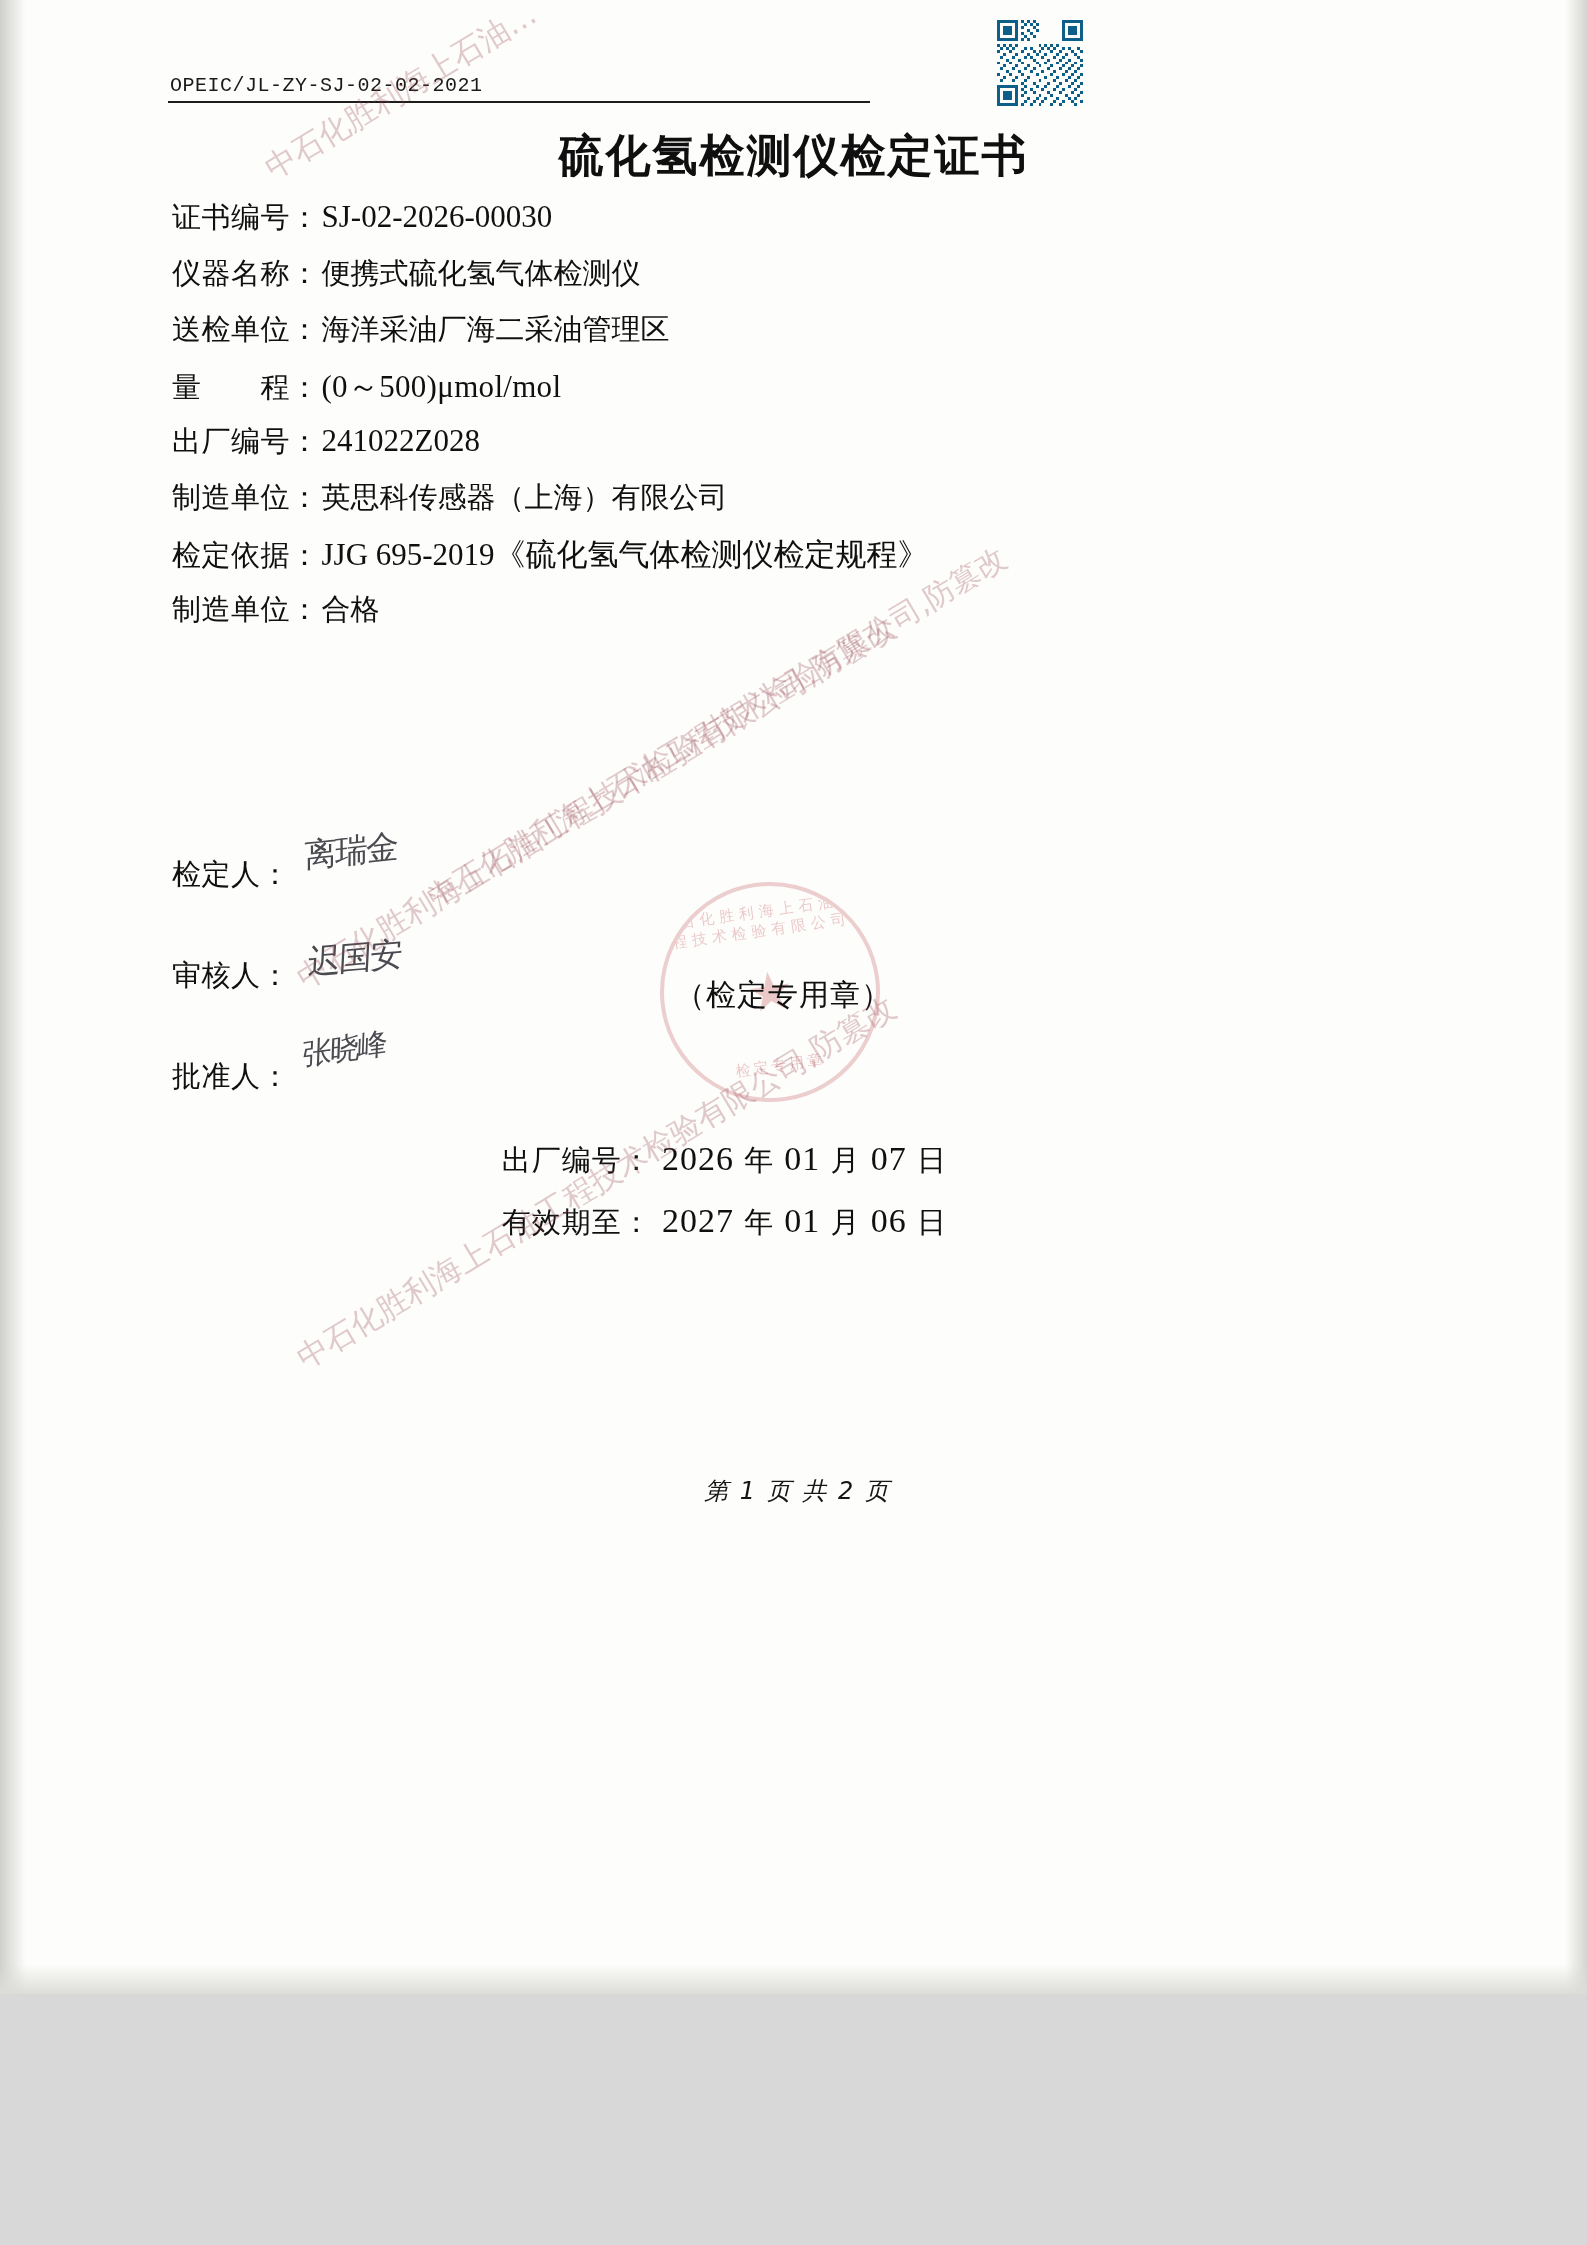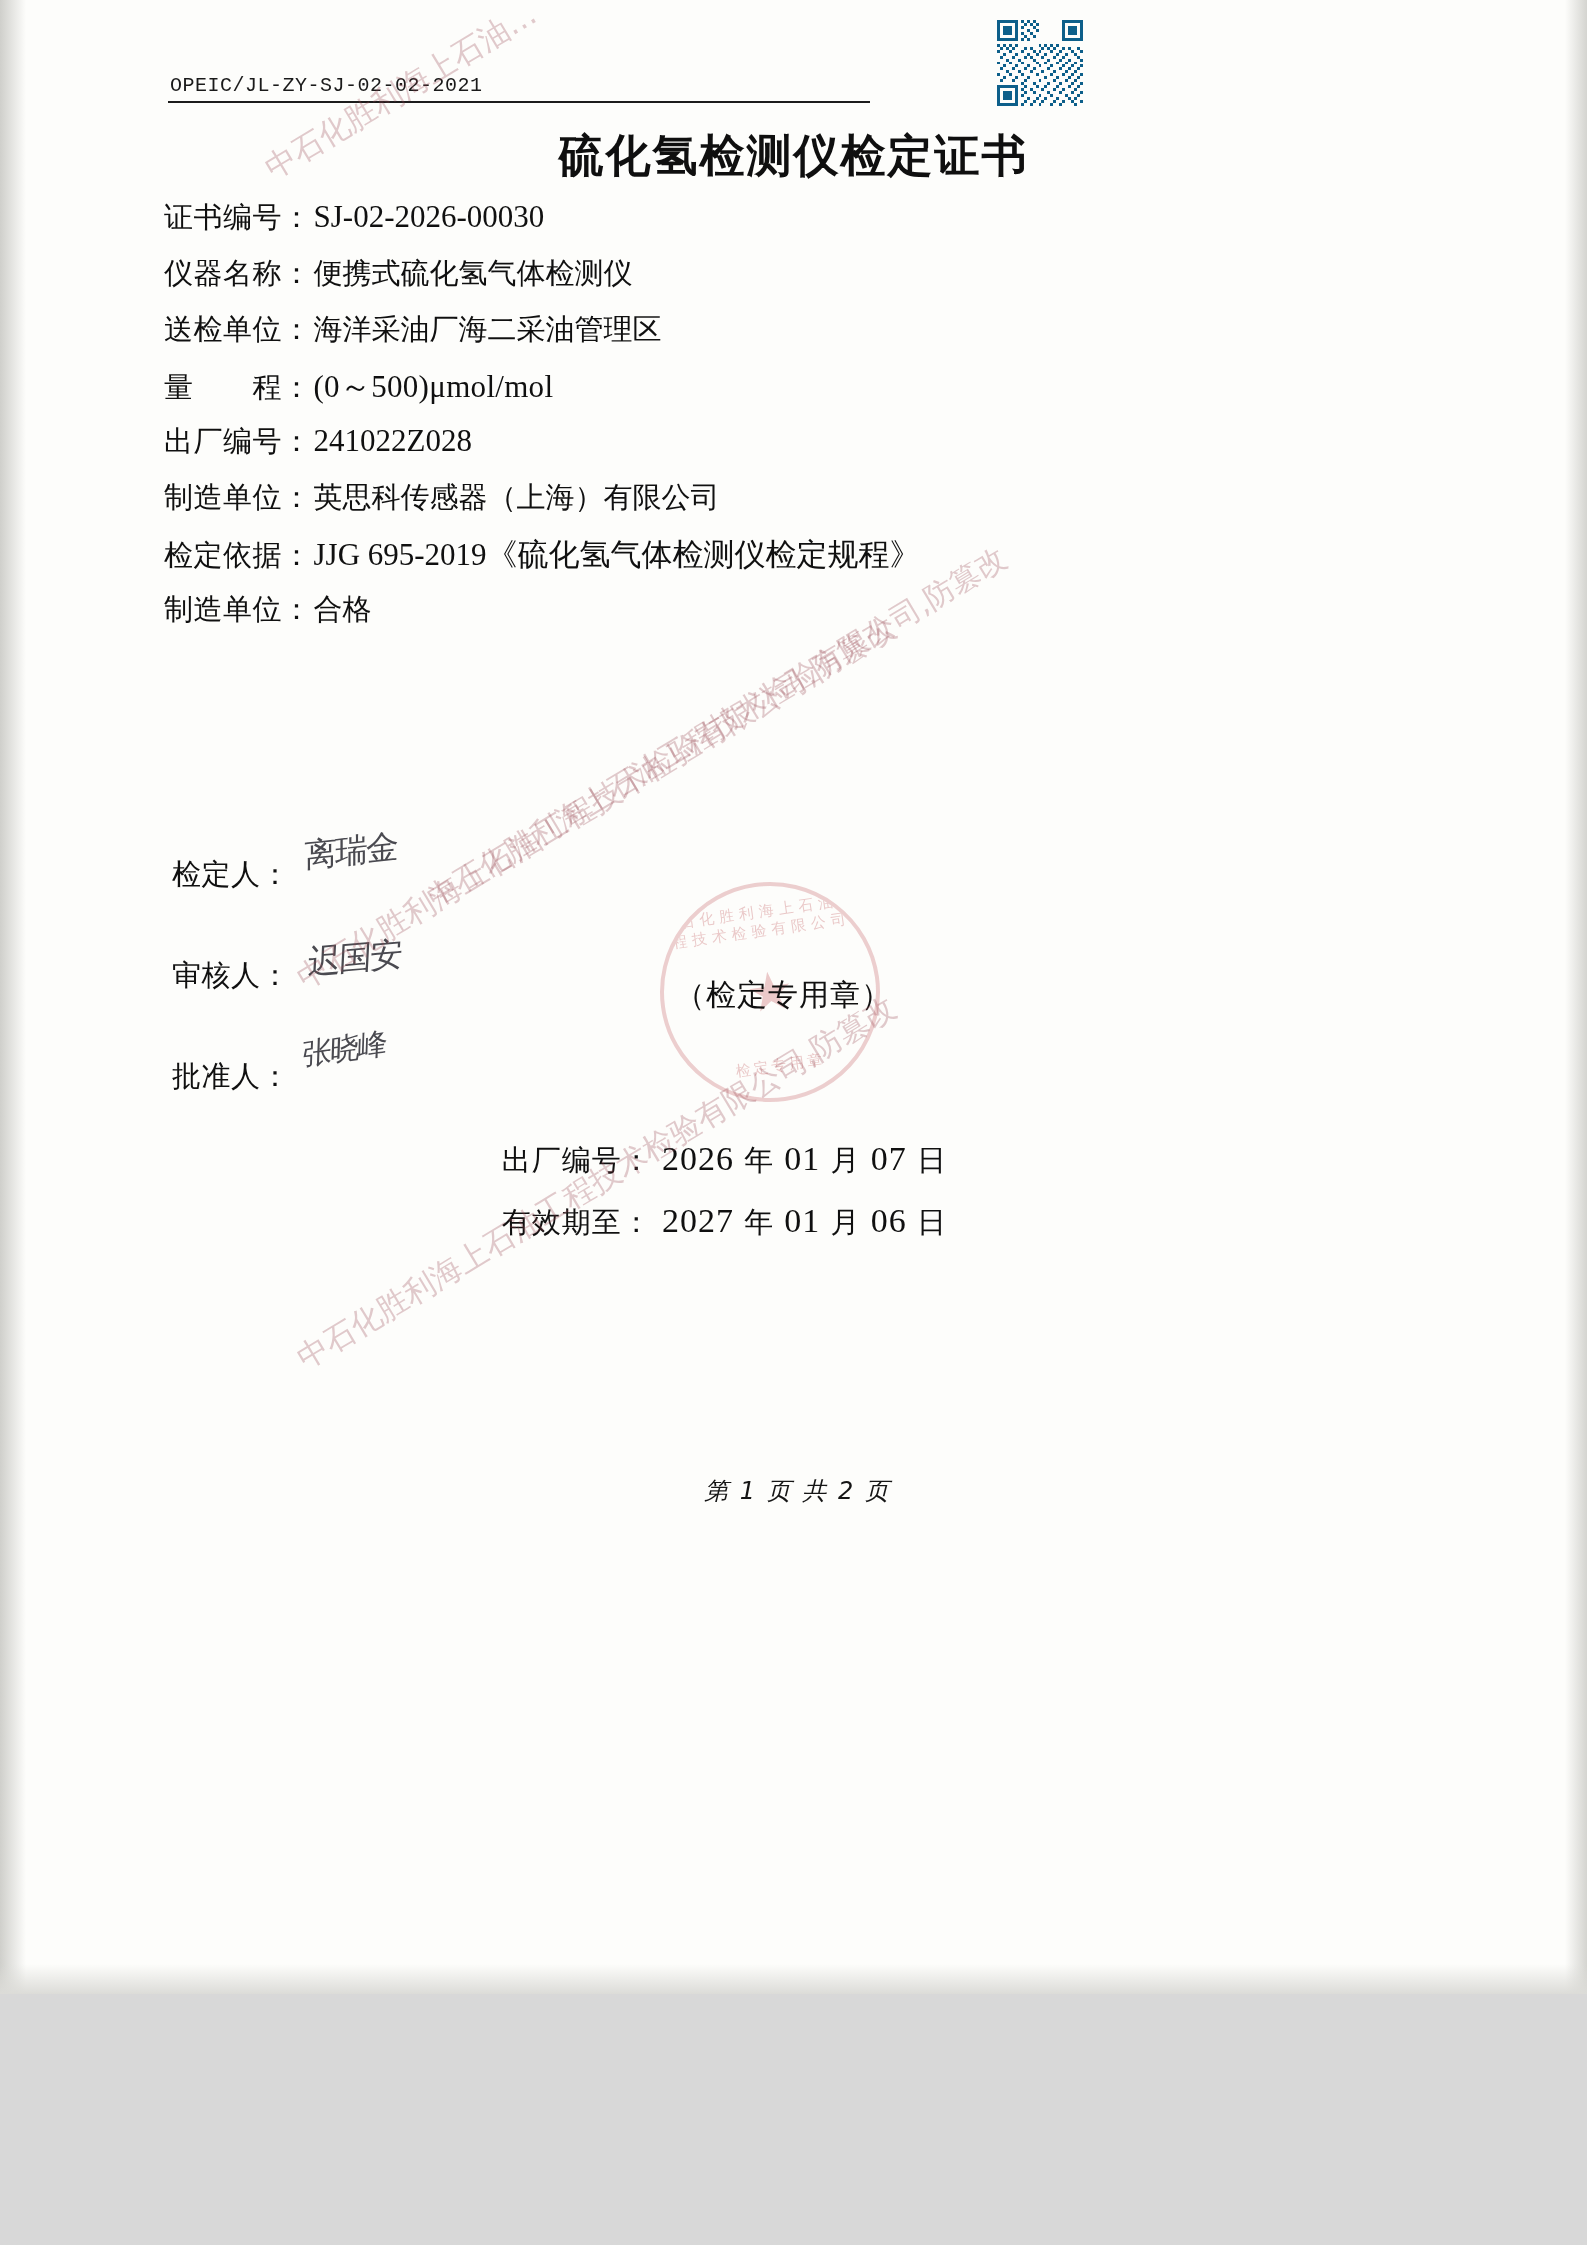--- a/index.html
+++ b/index.html
@@ -76,21 +76,21 @@
     font-family: "DejaVu Sans", sans-serif;
     font-weight: bold;
     font-size: 45px;
     letter-spacing: 2px;
     color: #0f0f0f;
   }
 
   
   .fields {
     position: absolute;
-    left: 164px;
+    left: 172px;
     top: 198px;
     width: 1200px;
   }
   .field-row {
     display: flex;
     align-items: baseline;
     height: 56px;
     font-size: 31px;
     white-space: nowrap;
   }

